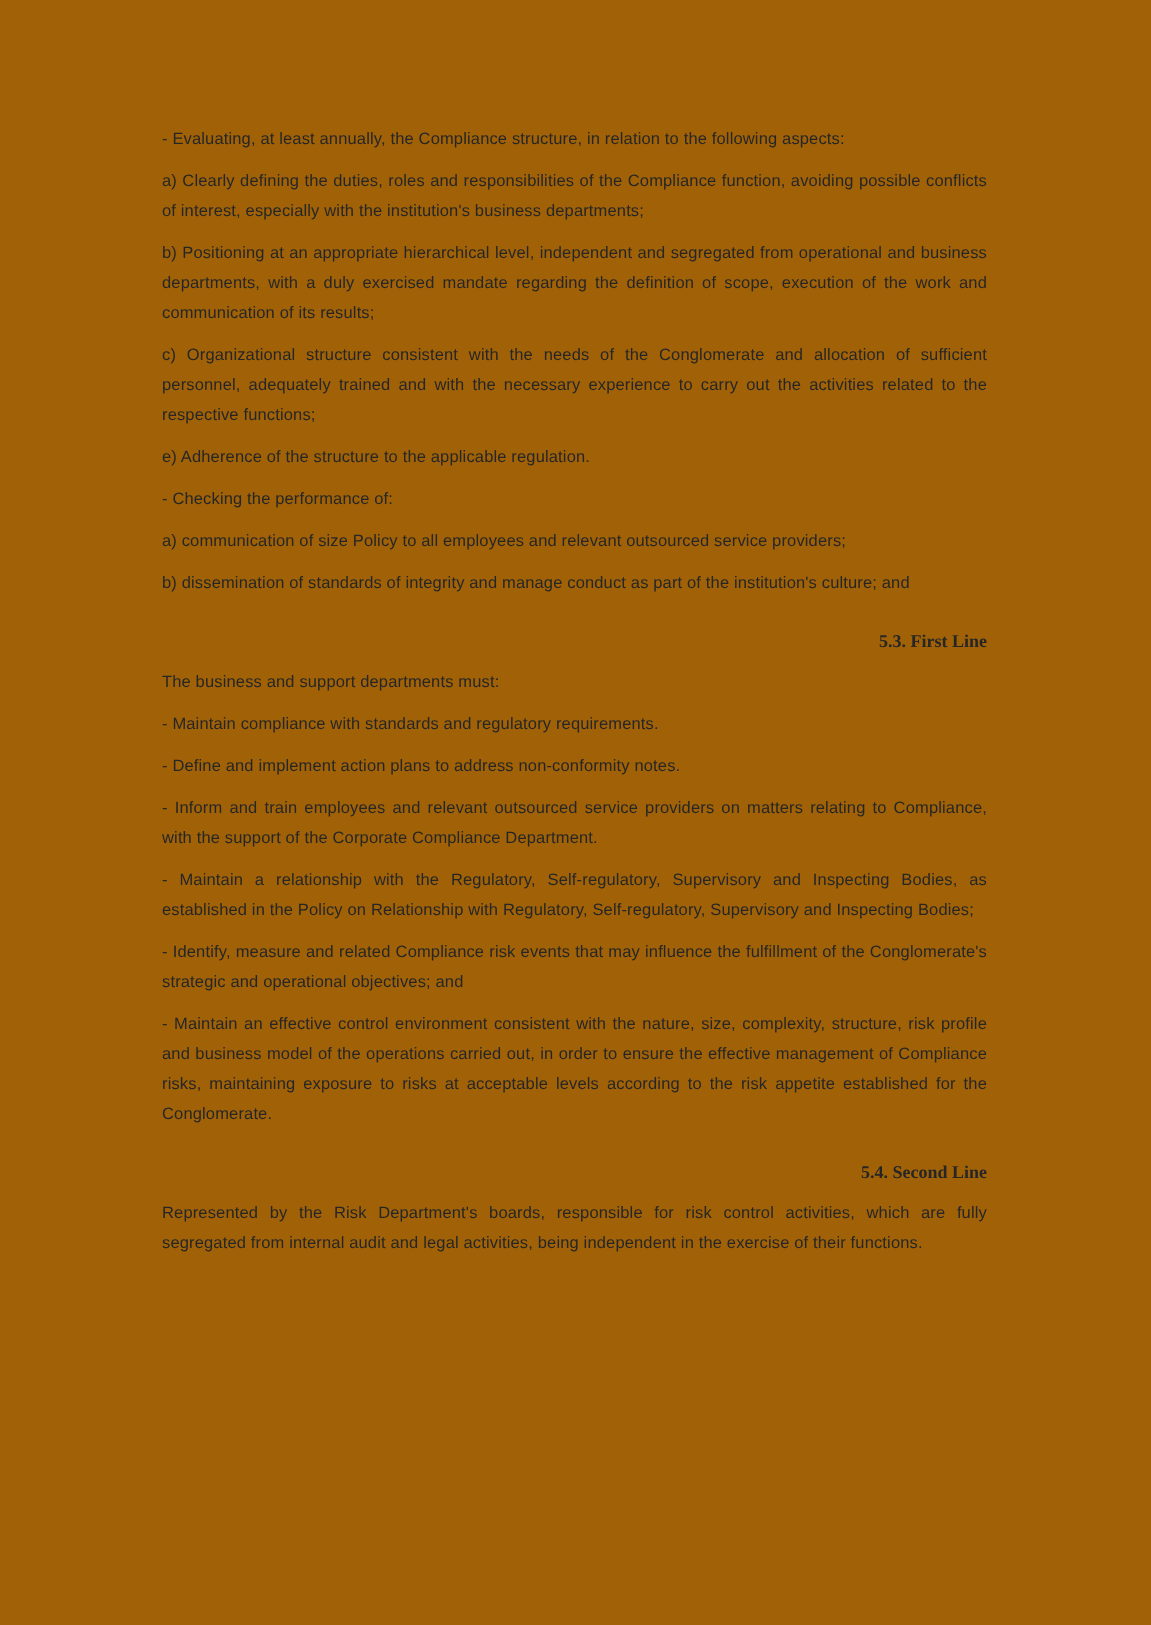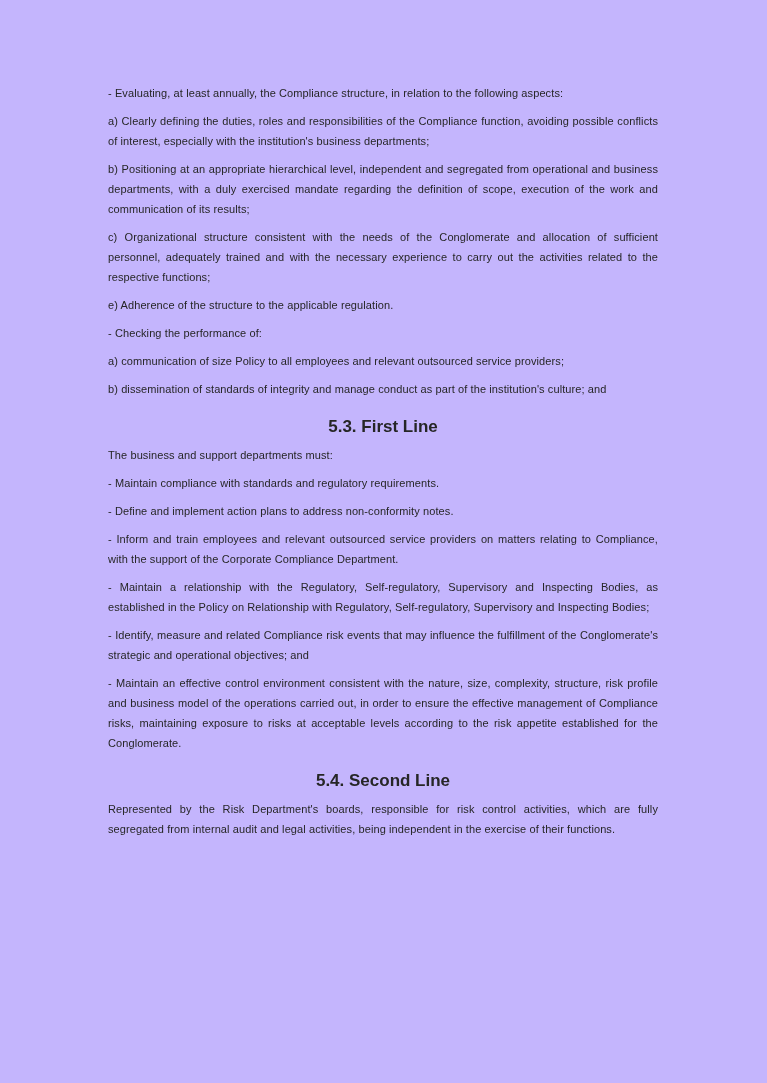--- a/index.html
+++ b/index.html
@@ -8,39 +8,40 @@
   }
   body {
     width: 767px;
     height: 1083px;
     font-family: "Liberation Sans", "DejaVu Sans", sans-serif;
     overflow: hidden;
   }
   .page {
     width: 767px;
     height: 1083px;
-    background: #c4b5fd;
+    background: #a16207;
     padding: 83px 109px 40px 108px;
   }
   .doc-body {
     width: 550px;
     color: #262626;
     font-size: 11px;
     line-height: 20px;
   }
   .doc-paragraph {
     text-align: justify;
     margin: 0 0 8px 0;
     letter-spacing: 0.1px;
   }
   .doc-heading {
-    font-size: 17px;
+    font-size: 12px;
     font-weight: bold;
     margin: 18px 0 8px 0;
-    text-align: center;
+    text-align: right;
+    font-family: Liberation Serif, serif;
   }
 </style>
 </head>
 <body>
 
 <div class="page">
   <div class="doc-body">
       <p class="doc-paragraph">- Evaluating, at least annually, the Compliance structure, in relation to the following aspects:</p>
       <p class="doc-paragraph">a) Clearly defining the duties, roles and responsibilities of the Compliance function, avoiding possible conflicts of interest, especially with the institution's business departments;</p>
       <p class="doc-paragraph">b) Positioning at an appropriate hierarchical level, independent and segregated from operational and business departments, with a duly exercised mandate regarding the definition of scope, execution of the work and communication of its results;</p>

